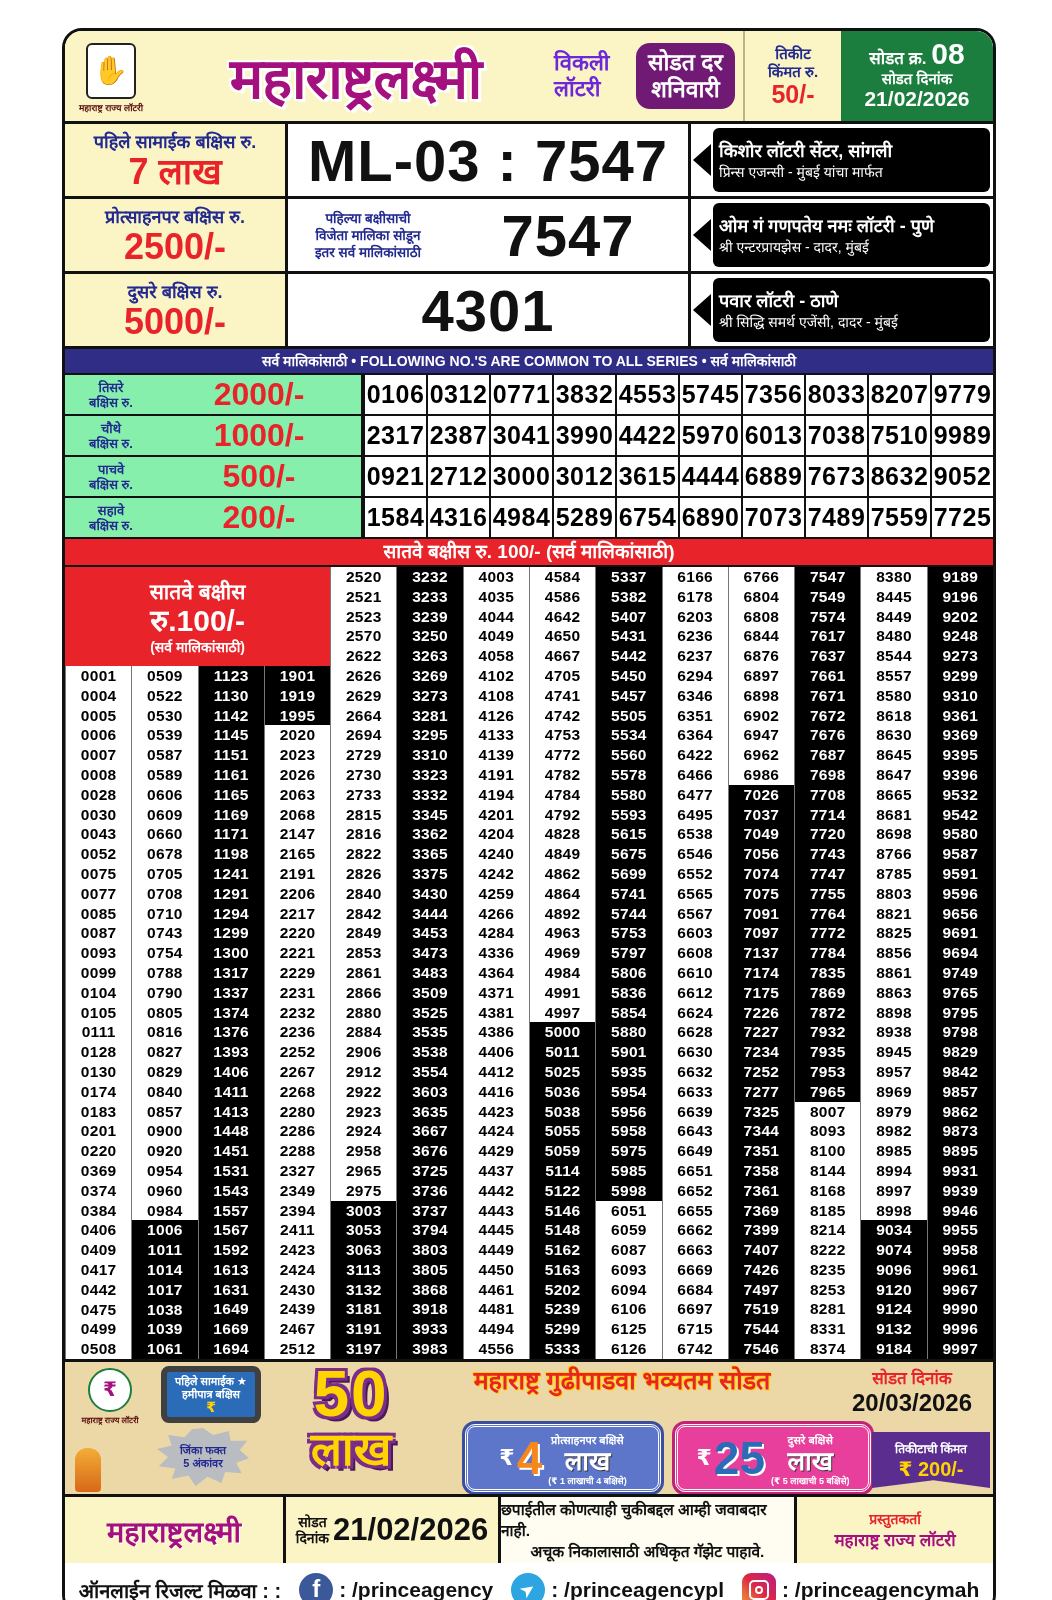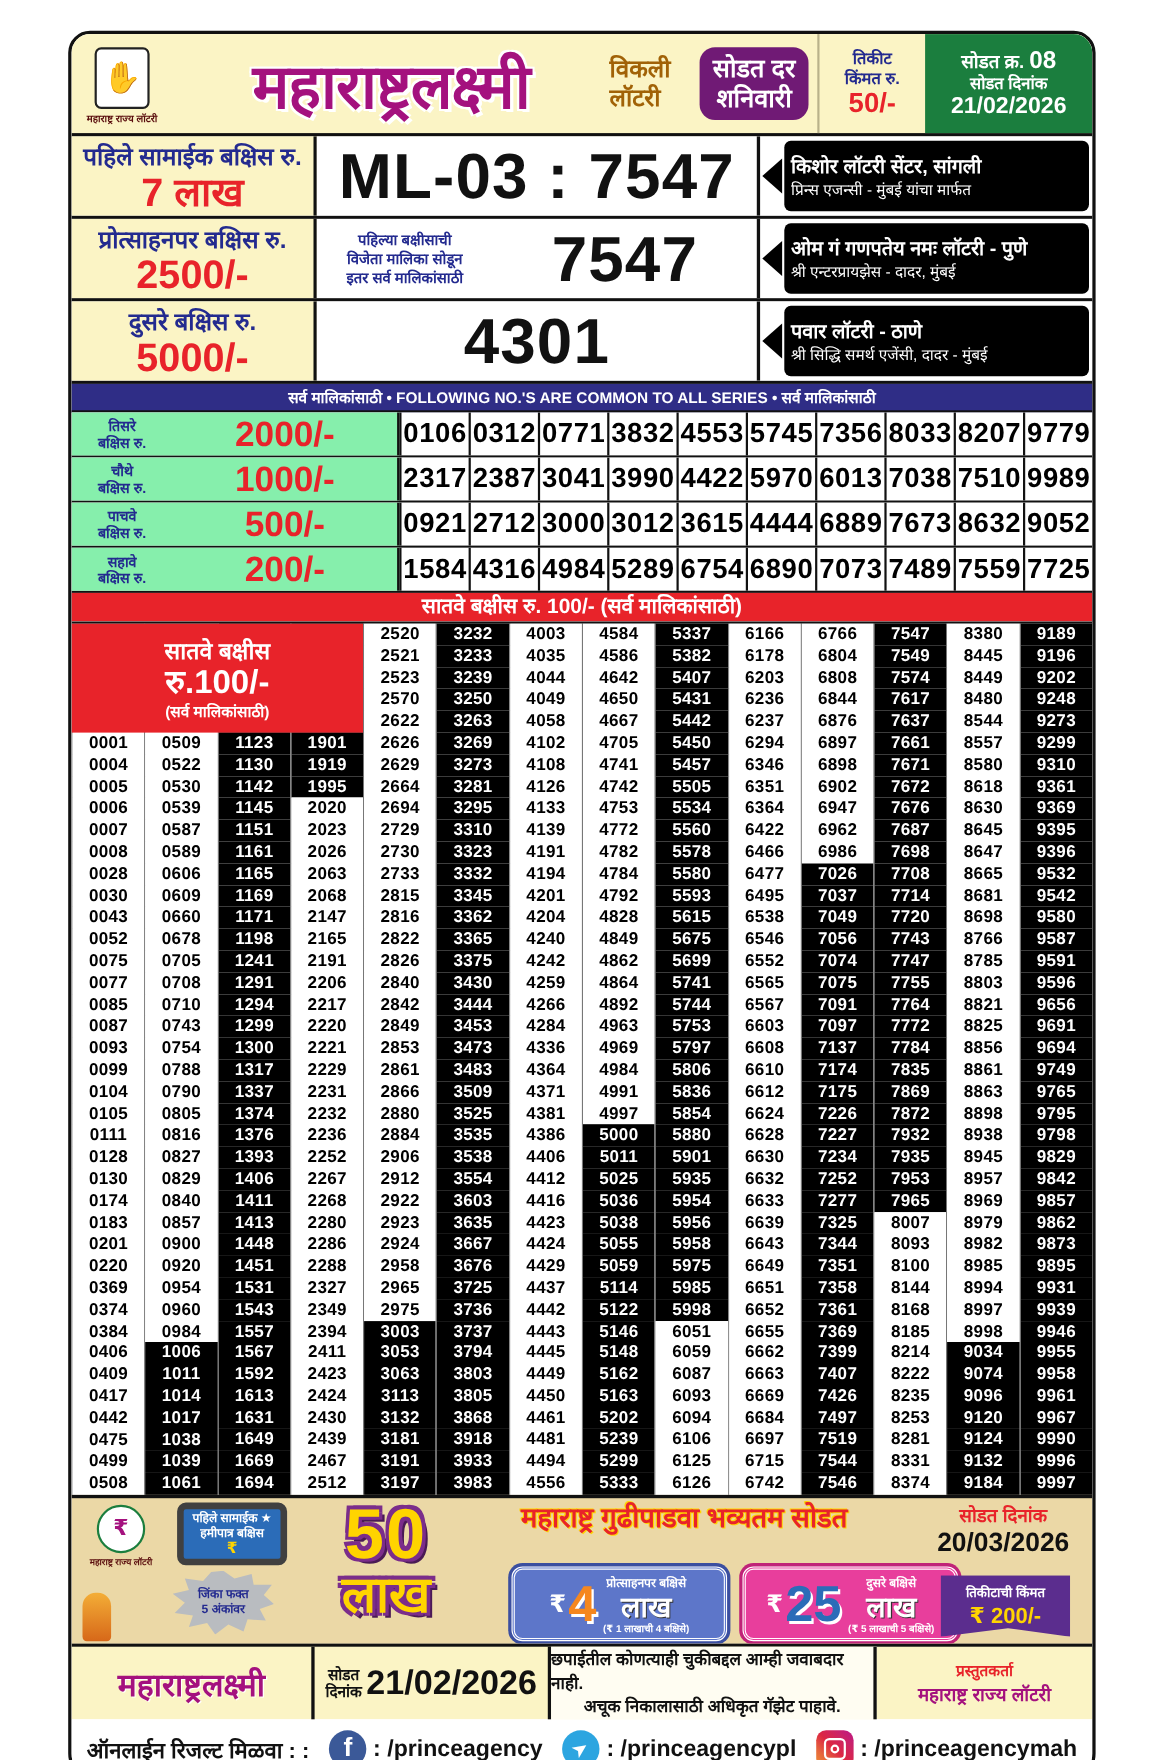--- a/index.html
+++ b/index.html
@@ -4,34 +4,34 @@
 <style>
   html,body{margin:0;padding:0;background:#fff;}
   body{width:1052px;height:1600px;position:relative;font-family:"Liberation Sans","DejaVu Sans",sans-serif;}
   .sheet{position:absolute;left:62px;top:28px;width:928px;border:3px solid #111;border-radius:20px 20px 26px 26px;overflow:hidden;background:#fff;}
   
   .hdr{display:flex;align-items:stretch;background:#fbf4c5;height:90px;border-bottom:3px solid #111;}
   .logo-wrap{width:92px;display:flex;flex-direction:column;align-items:center;justify-content:center;padding-top:4px;}
   .logo-box{width:46px;height:52px;border:2px solid #222;border-radius:6px;background:#fff;display:flex;align-items:center;justify-content:center;font-size:28px;}
   .logo-cap{font-size:9px;font-weight:bold;color:#5a0d0d;margin-top:2px;white-space:nowrap;}
   .title{flex:1;display:flex;align-items:center;justify-content:center;font-size:56px;font-weight:bold;color:#a4117e;text-shadow:-2px -2px 0 #fff,2px -2px 0 #fff,-2px 2px 0 #fff,3px 3px 0 #fff;letter-spacing:-1px;}
-  .weekly{width:74px;display:flex;flex-direction:column;align-items:flex-start;justify-content:center;color:#a16207;font-weight:bold;font-size:22px;line-height:26px;}
+  .weekly{width:74px;display:flex;flex-direction:column;align-items:flex-start;justify-content:center;color:#6d28d9;font-weight:bold;font-size:22px;line-height:26px;}
   .dayblock{display:flex;align-items:center;padding:0 8px;}
   .daybox{background:#701a75;border-radius:14px;color:#fff;font-weight:bold;text-align:center;font-size:23px;line-height:27px;padding:6px 12px;}
   .ticketblock{width:96px;border-left:2px solid #b9b28a;display:flex;flex-direction:column;align-items:center;justify-content:center;color:#232a8f;font-weight:bold;font-size:15px;line-height:18px;}
   .ticketblock .price{color:#e8232a;font-size:25px;line-height:26px;}
   .greenbox{width:152px;background:#1b7e3e;color:#fff;display:flex;flex-direction:column;align-items:center;justify-content:center;font-weight:bold;line-height:20px;}
   .greenbox .dn{font-size:17px;}
-  .greenbox .dn b{font-size:22px;}
+  .greenbox .dn b{font-size:30px;}
   .greenbox .dl{font-size:15px;}
   .greenbox .dt{font-size:21px;}
   
   .prow{display:flex;height:72px;border-bottom:3px solid #111;}
   .plabel{width:220px;background:#fbf4c5;border-right:3px solid #111;display:flex;flex-direction:column;align-items:center;justify-content:center;}
-  .plabel .pl1{color:#232a8f;font-weight:bold;font-size:22px;}
+  .plabel .pl1{color:#232a8f;font-weight:bold;font-size:18px;}
   .plabel .amt{color:#e8232a;font-weight:bold;font-size:36px;line-height:38px;}
   .pcenter{flex:1;background:#fff;display:flex;align-items:center;justify-content:center;}
   .bignum{font-weight:bold;font-size:58px;color:#111;letter-spacing:1px;}
   .pnote{width:160px;color:#1a1a1a;font-weight:bold;font-size:13.5px;line-height:17px;text-align:center;white-space:pre-line;color:#232a8f;}
   .pagents{width:300px;border-left:3px solid #111;display:flex;align-items:center;background:#fff;padding-left:2px;}
   .arrow{width:0;height:0;border-top:16px solid transparent;border-bottom:16px solid transparent;border-right:18px solid #000;margin-right:2px;}
   .apanel{flex:1;background:#000;color:#fff;border-radius:6px;height:64px;display:flex;flex-direction:column;justify-content:center;padding-left:6px;margin-right:3px;}
   .apanel .a1{font-weight:bold;font-size:18px;line-height:24px;}
   .apanel .a2{font-size:14px;line-height:19px;}
   
@@ -76,21 +76,21 @@
   .tkt1{left:400px;background:#5d76c9;box-shadow:0 0 0 3px #3b4fa0;}
   .tkt2{left:610px;background:#e83e9c;box-shadow:0 0 0 3px #c02378;}
   .tkt .rs{color:#fff;font-weight:bold;font-size:22px;margin-right:2px;}
   .tkt .bign{font-weight:bold;font-size:46px;line-height:46px;text-shadow:2px 2px 0 #fff;}
   .tkt1 .bign{color:#f5871f;}
   .tkt2 .bign{color:#2b6cb8;}
   .tkt .col{margin-left:6px;text-align:center;color:#fff;}
   .tkt .top{font-weight:bold;font-size:11px;}
   .tkt .unit{font-weight:bold;font-size:26px;line-height:26px;text-shadow:1px 1px 0 #333;}
   .tkt .sub{font-weight:bold;font-size:9px;}
-  .flag{position:absolute;right:20px;top:70px;width:118px;height:56px;background:#5b2d8e;clip-path:polygon(0 0,100% 0,100% 100%,52% 86%,0 100%);display:flex;flex-direction:column;align-items:center;justify-content:center;color:#fff;font-weight:bold;font-size:12px;}
+  .flag{position:absolute;right:3px;top:70px;width:118px;height:56px;background:#5b2d8e;clip-path:polygon(0 0,100% 0,100% 100%,52% 86%,0 100%);display:flex;flex-direction:column;align-items:center;justify-content:center;color:#fff;font-weight:bold;font-size:12px;}
   .flag .amt{color:#ffd400;font-size:20px;}
   
   .footer{display:flex;height:66px;border-top:3px solid #111;background:#fbf4c5;}
   .fcell{border-right:3px solid #111;display:flex;align-items:center;justify-content:center;}
   .f-brand{width:218px;color:#a4117e;font-weight:bold;font-size:29px;text-shadow:1px 1px 0 #fff;}
   .f-date{width:212px;}
   .f-date .sm{color:#111;font-weight:bold;font-size:14px;line-height:16px;text-align:center;margin-right:4px;}
   .f-date .dt{color:#111;font-weight:bold;font-size:31px;}
   .f-disc{flex:1;flex-direction:column;background:#fffdf2;color:#111;font-weight:bold;font-size:15.5px;line-height:21px;}
   .f-pres{width:196px;border-right:none;flex-direction:column;}

